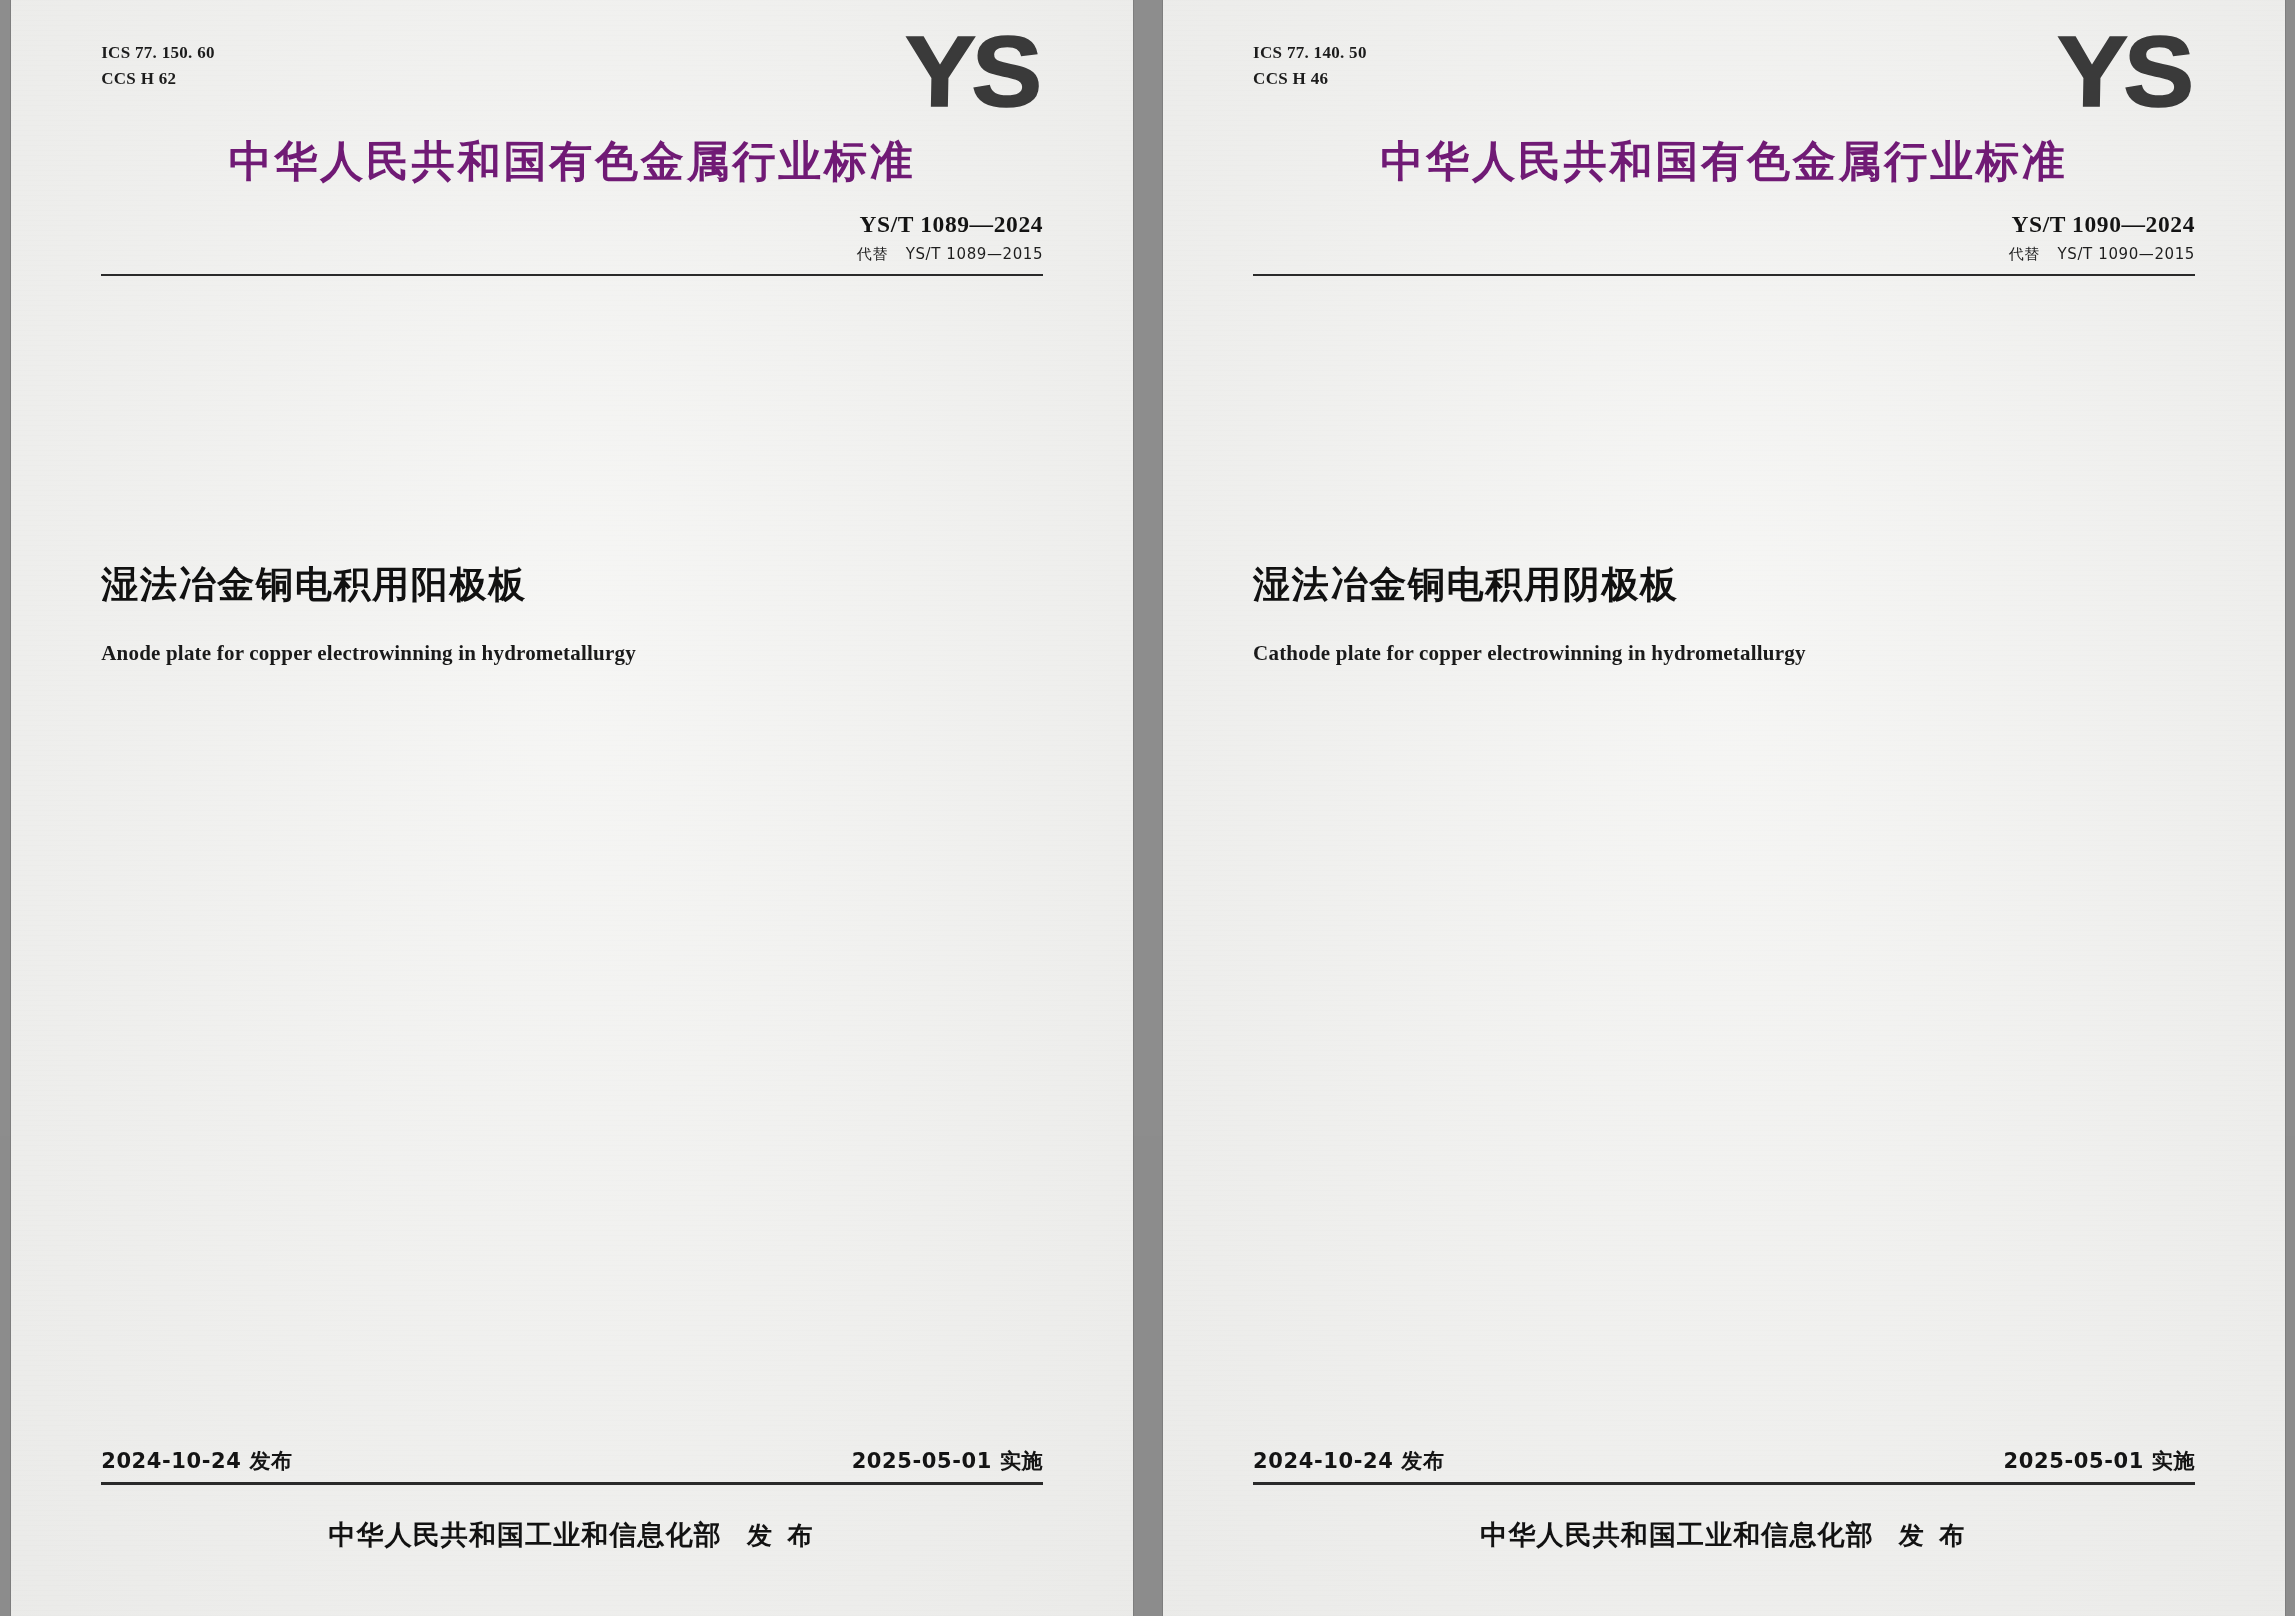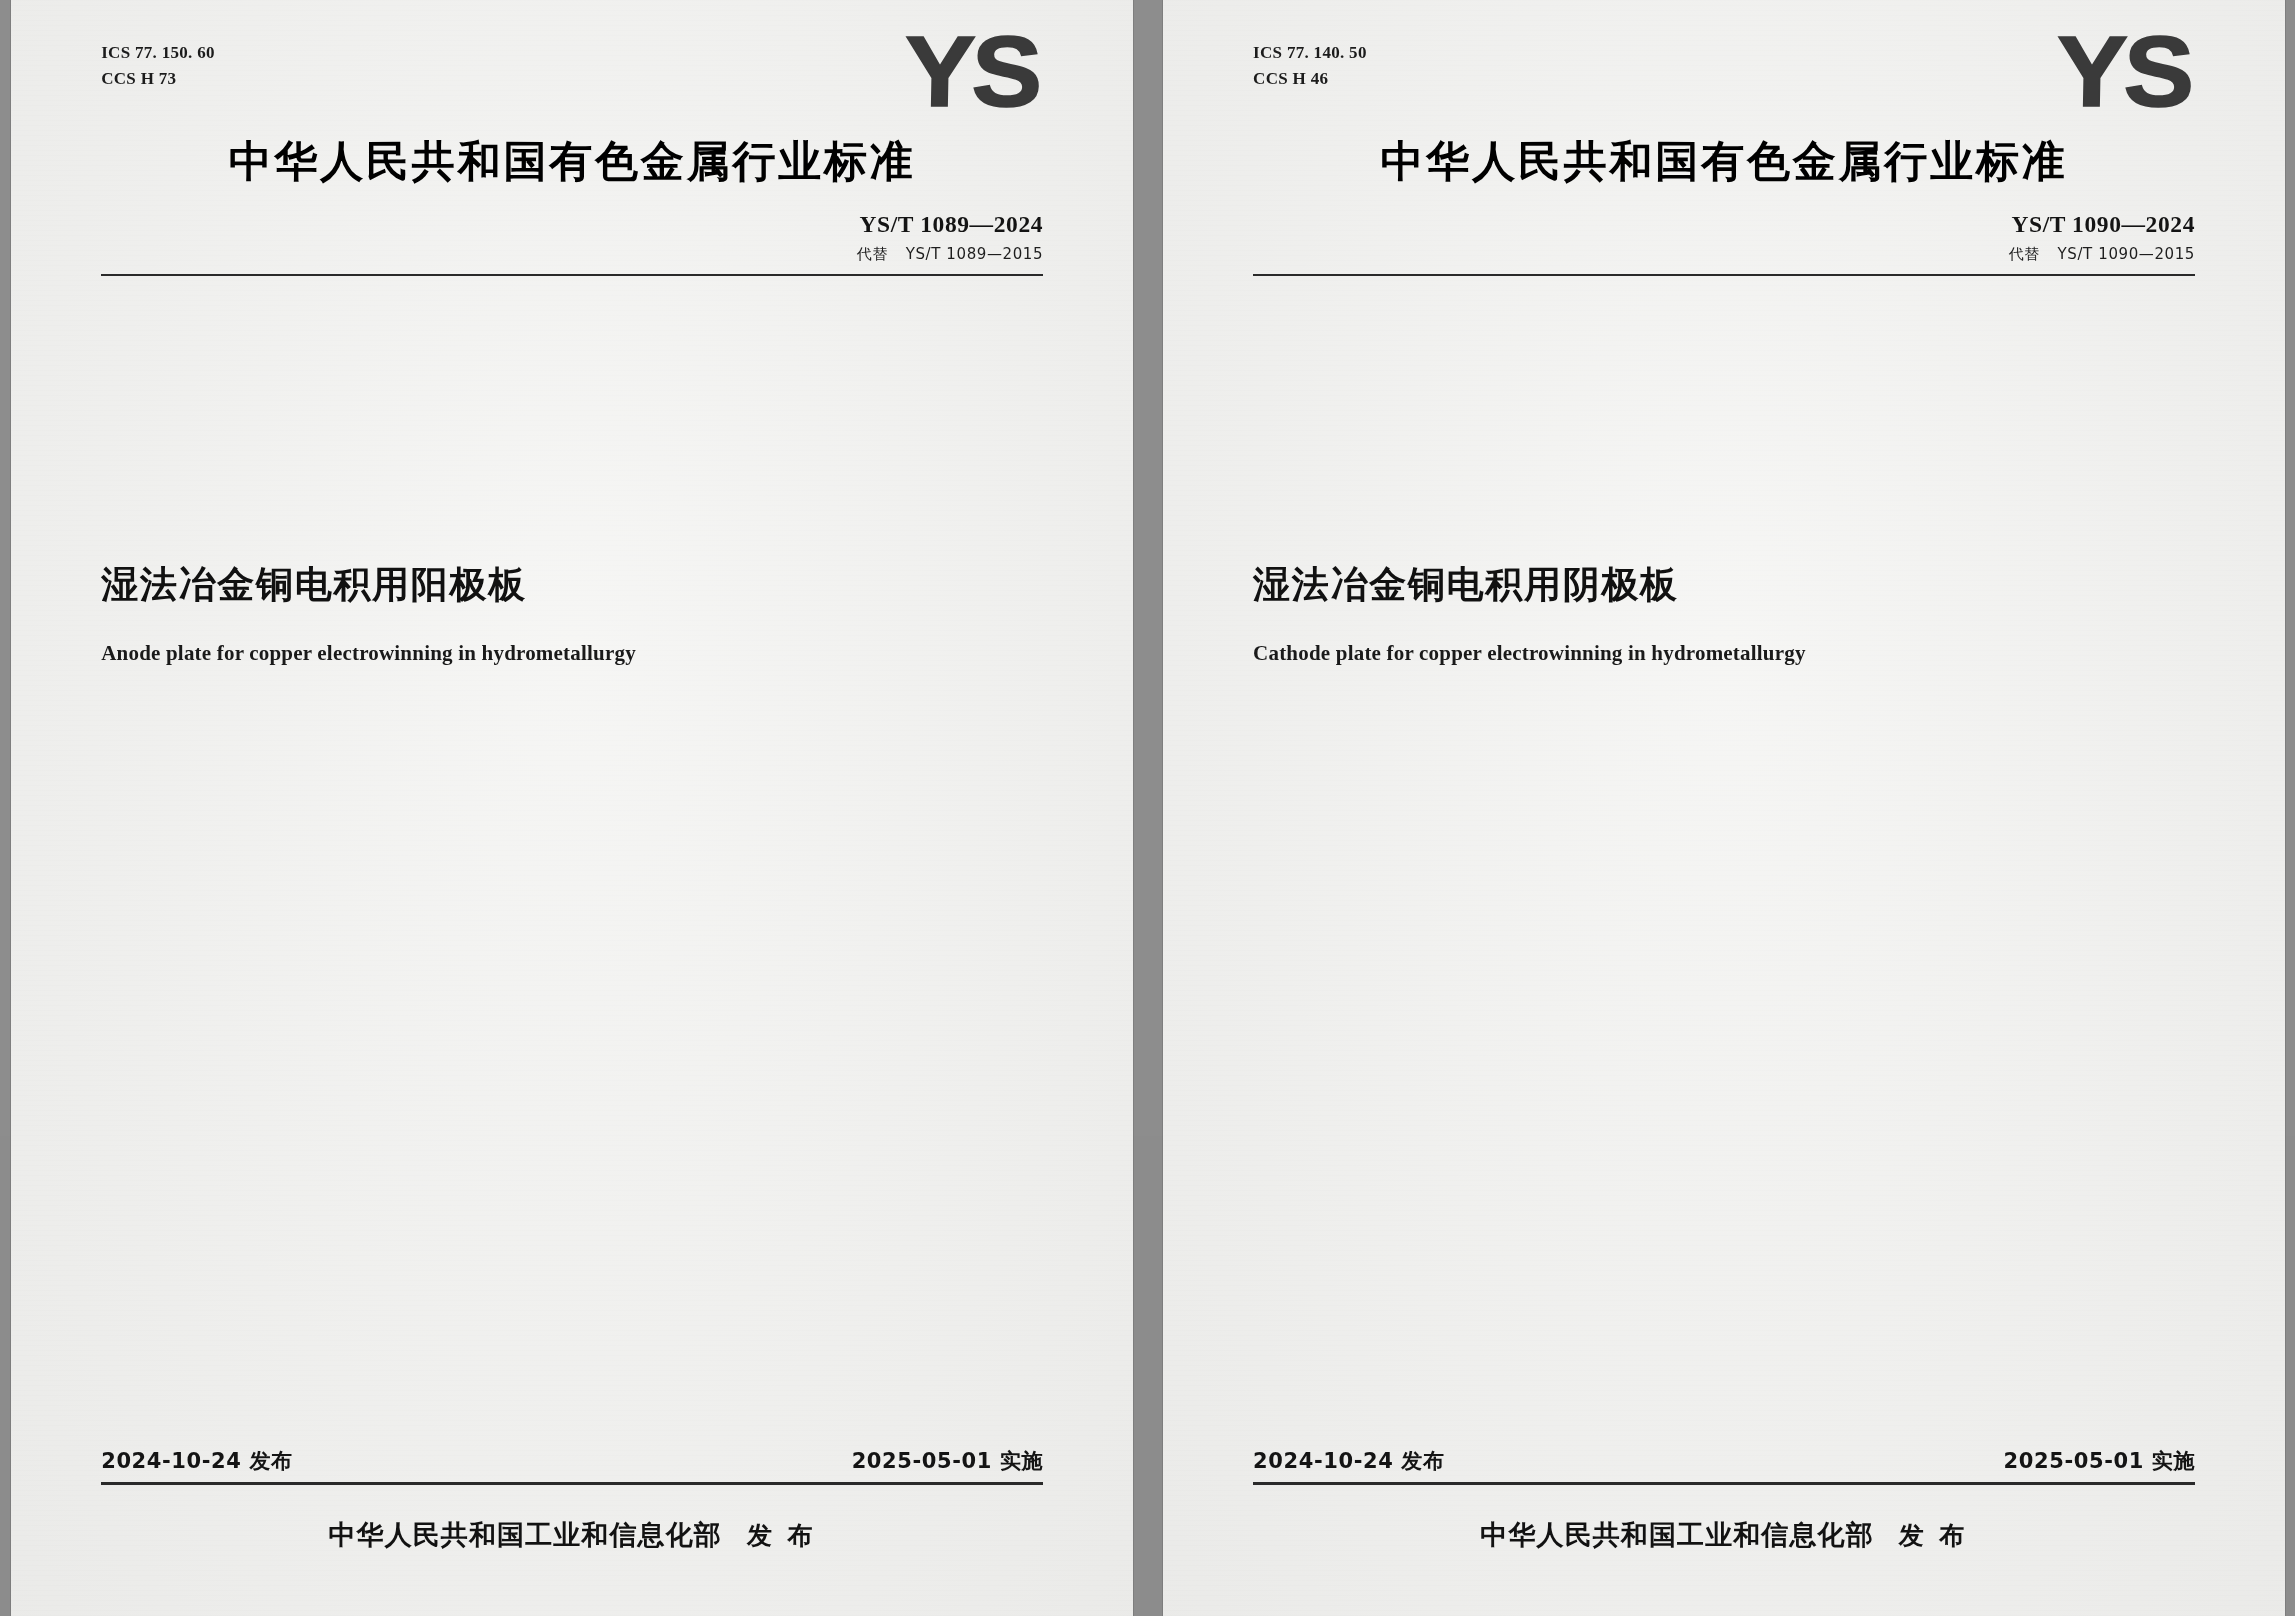--- a/index.html
+++ b/index.html
@@ -85,21 +85,21 @@
     -webkit-text-stroke: 1.7px #3a3a3a;
   }
 
   .std-title {
     margin-top: 21px;
     text-align: center;
     font-family: "DejaVu Sans", sans-serif;
     font-weight: bold;
     font-size: 43px;
     letter-spacing: 2.8px;
-    color: #000000;
+    color: #701a75;
     white-space: nowrap;
   }
 
   .code-block {
     margin-top: 20px;
     text-align: right;
   }
   .code-main {
     font-family: "Liberation Serif", serif;
     font-weight: bold;
@@ -186,21 +186,21 @@
 <body>
 
 <div class="spread">
 
   <div class="page left">
     <div class="inner">
 
       <div class="top-row">
         <div class="ics-block">
           <div>ICS 77. 150. 60</div>
-          <div>CCS H 73</div>
+          <div>CCS H 62</div>
         </div>
         <div class="ys-logo">YS</div>
       </div>
 
       <div class="std-title">中华人民共和国有色金属行业标准</div>
 
       <div class="code-block">
         <div class="code-main">YS/T 1089—2024</div>
         <div class="code-sub">
           <span class="rep-label">代替</span>

